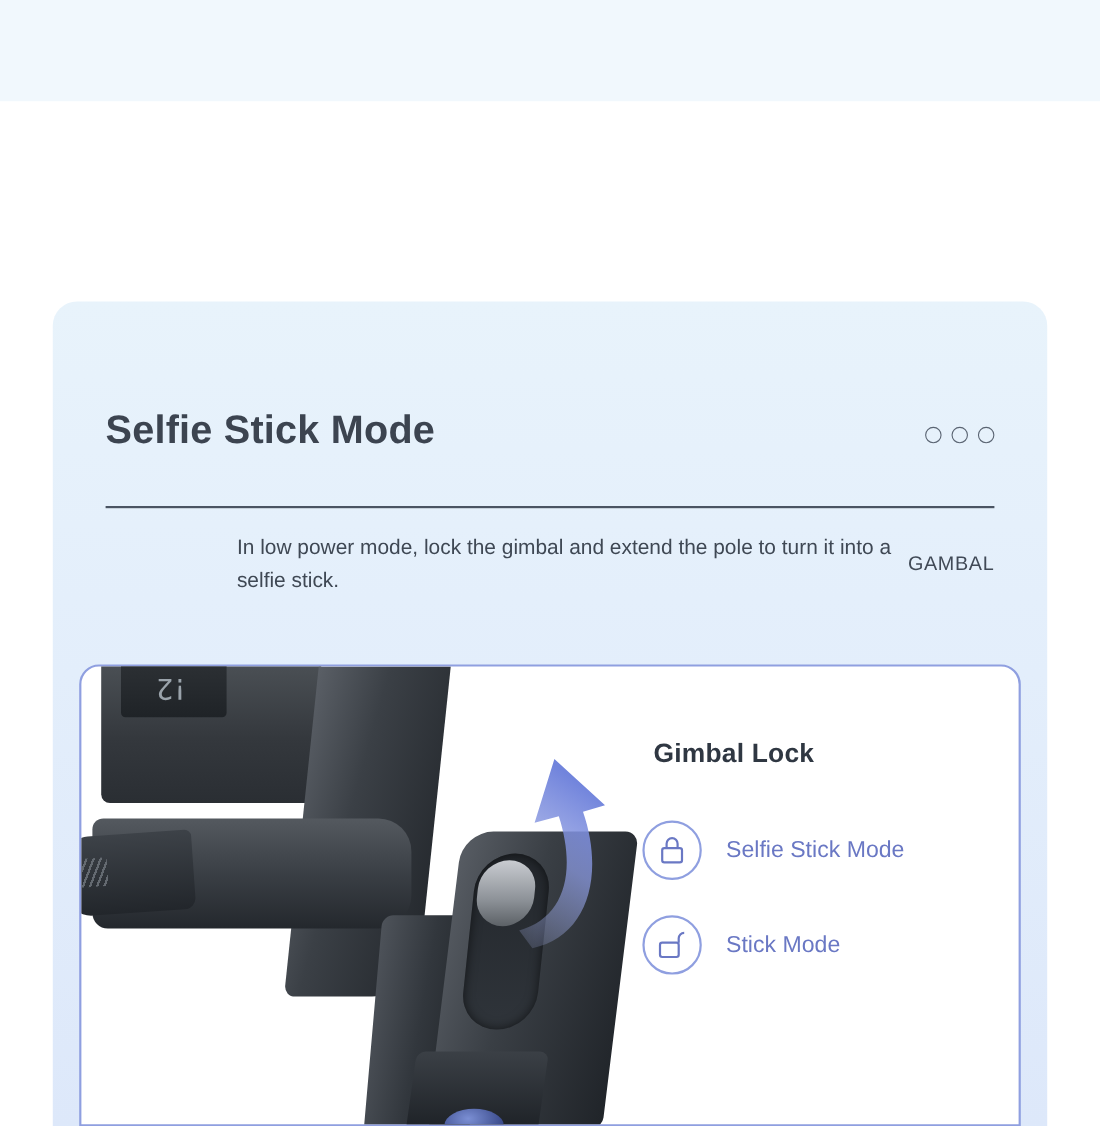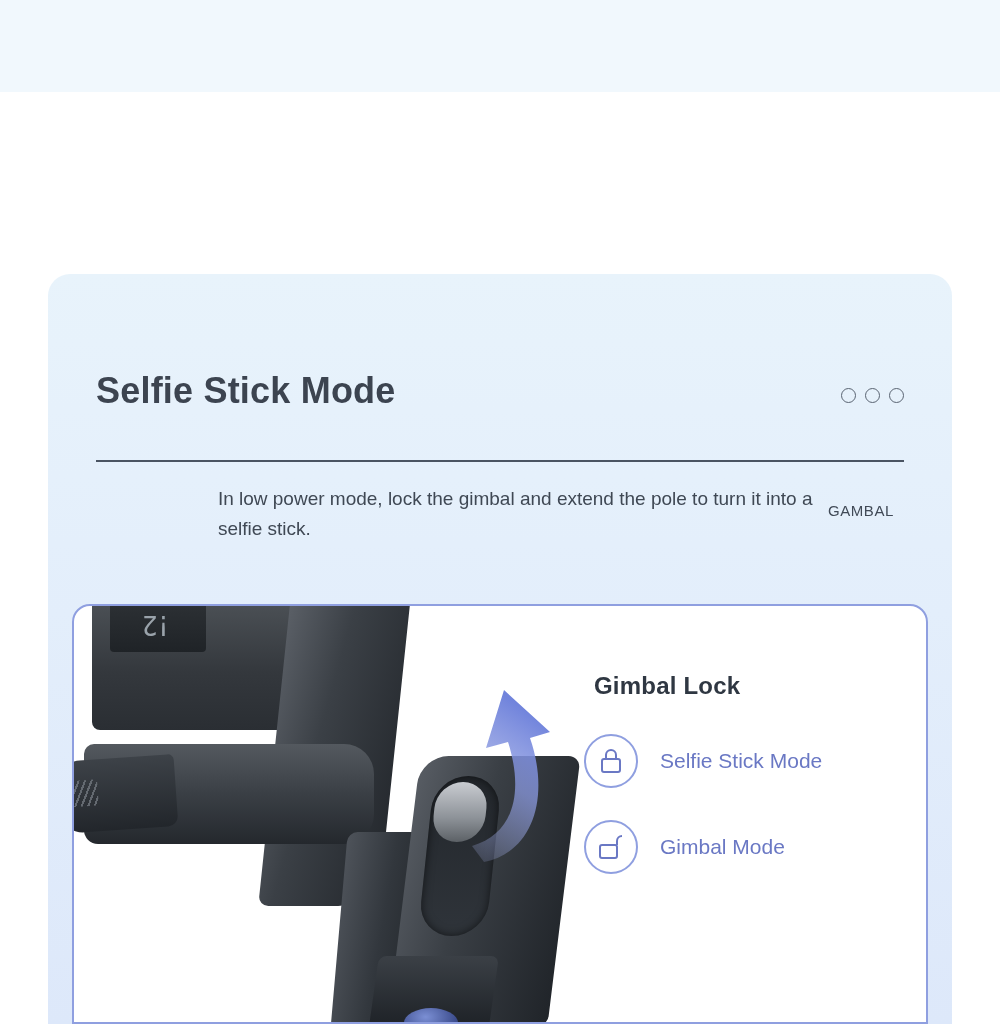--- a/index.html
+++ b/index.html
@@ -91,25 +91,24 @@
   }
 
   .subtext {
     font-size: 19px;
     line-height: 30px;
     color: #3f4854;
     max-width: 610px;
   }
 
   .brand-tag {
-    font-size: 15px;
+    font-size: 18px;
     color: #414a57;
     letter-spacing: 0.6px;
     margin-top: 18px;
-    margin-right: 10px;
   }
 
   
   .photo-panel {
     position: absolute;
     left: 24px;
     top: 330px;
     width: 856px;
     height: 420px;
     background: #ffffff;
@@ -269,21 +268,21 @@
   .info-col {
     position: absolute;
     left: 510px;
     top: 66px;
     width: 330px;
   }
   .info-title {
     font-size: 24px;
     font-weight: bold;
     color: #2f3742;
-    margin: 0 0 34px 10px;
+    margin: 0 0 46px 10px;
     letter-spacing: 0.2px;
   }
   .info-row {
     display: flex;
     align-items: center;
     gap: 22px;
     margin-bottom: 32px;
   }
   .lock-badge {
     width: 54px;
@@ -367,18 +366,18 @@
         <span class="info-label">Selfie Stick Mode</span>
       </div>
 
       <div class="info-row">
         <span class="lock-badge">
           <svg width="28" height="28" viewBox="0 0 28 28" fill="none" stroke="#6a78c4" stroke-width="2">
             <rect x="3" y="12" width="17" height="13" rx="2"></rect>
             <path d="M20 12 V8 a5 5 0 0 1 5 -5"></path>
           </svg>
         </span>
-        <span class="info-label">Gimbal Mode</span>
+        <span class="info-label">Stick Mode</span>
       </div>
     </div>
 
   </div>
 </div>
 
 </body></html>

